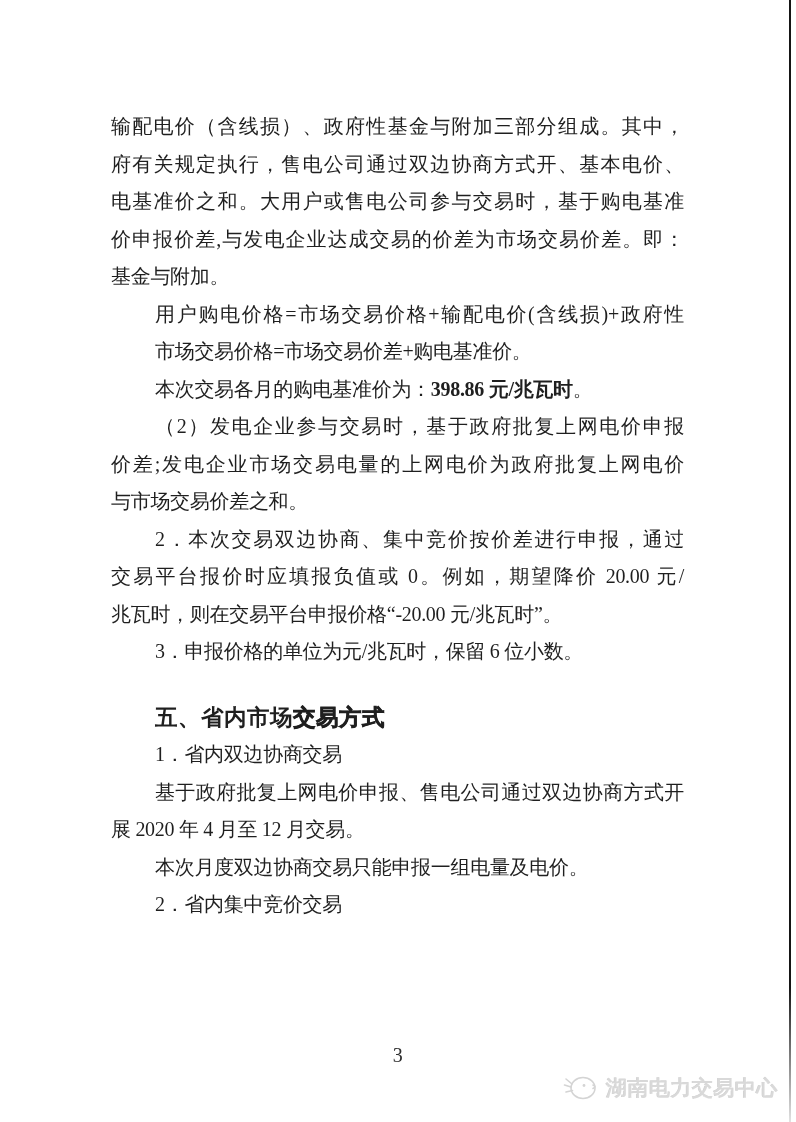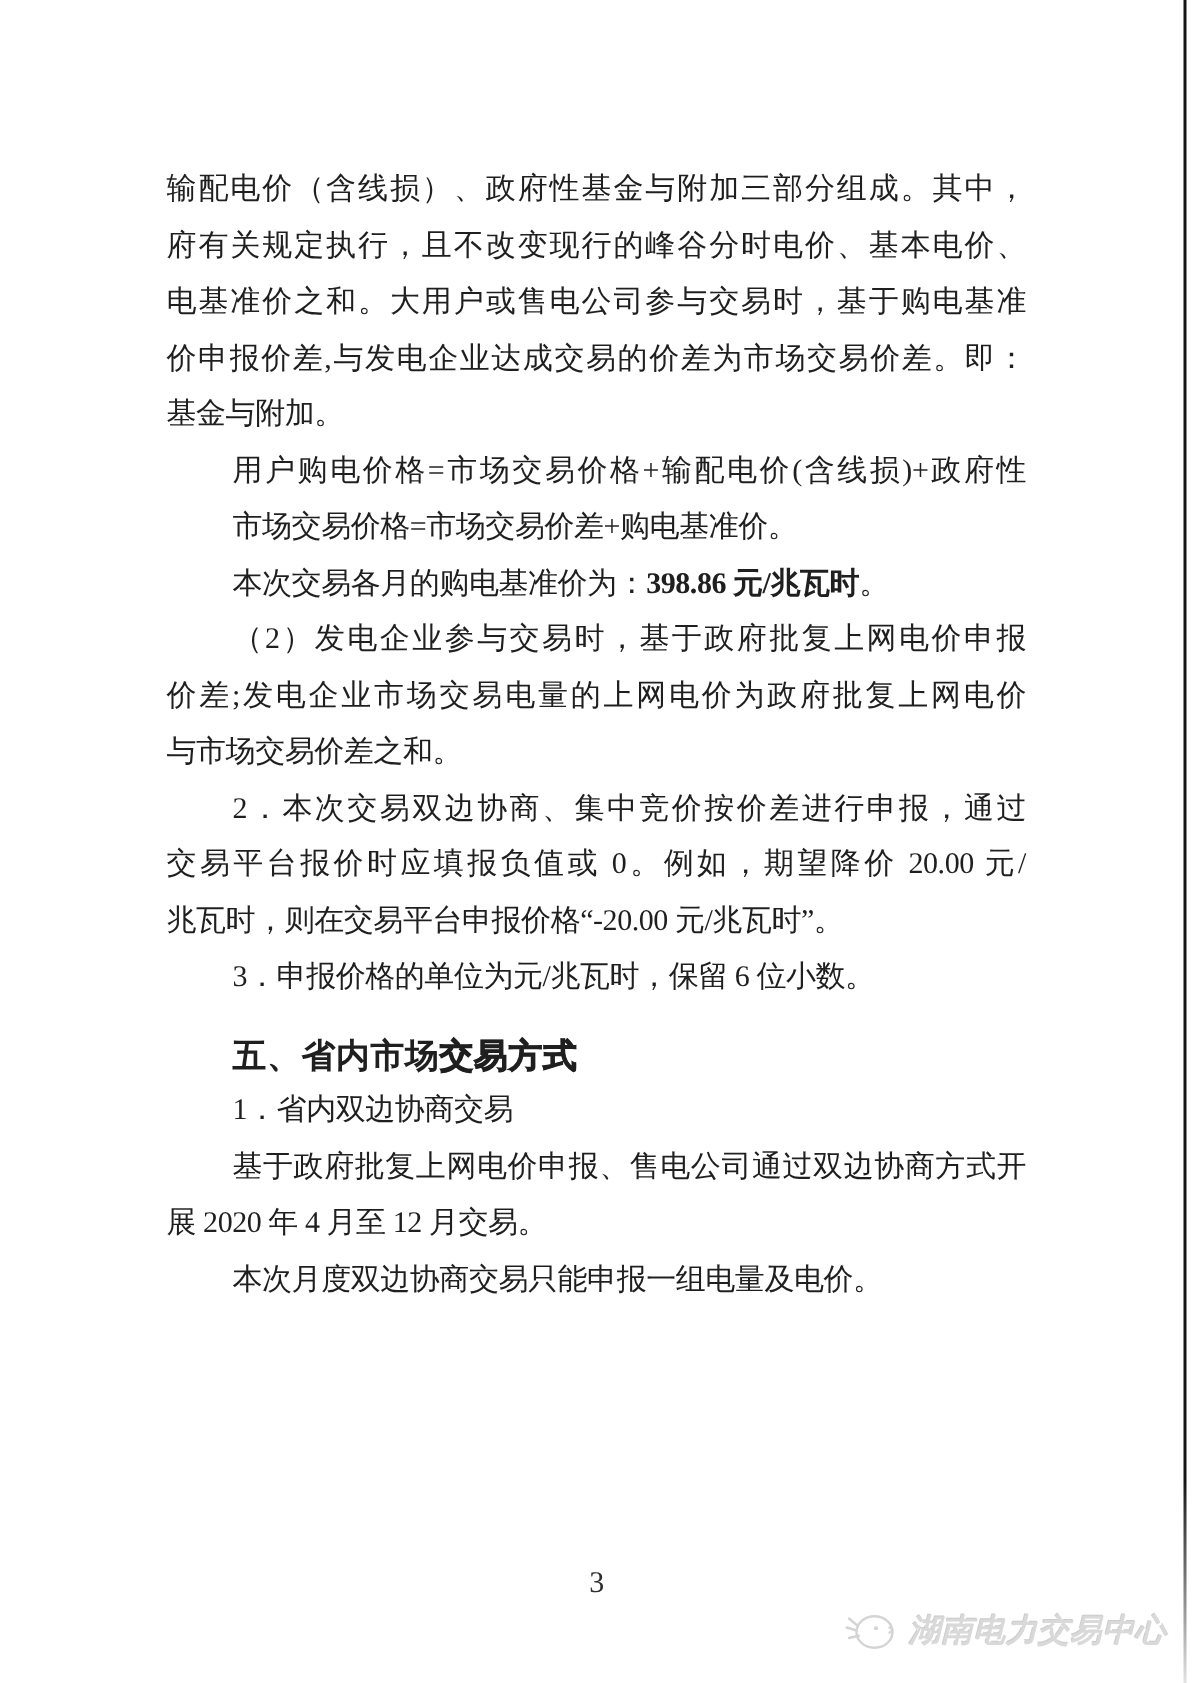--- a/index.html
+++ b/index.html
@@ -29,21 +29,21 @@
   }
   .line.indent { text-indent: 44px; }
   .line.justify {
     white-space: normal;
     text-align: justify;
     text-align-last: justify;
     text-justify: inter-character;
   }
   .line .bold { font-weight: 700; }
   .line.heading {
-    margin-top: 14px;
+    margin-top: 28px;
     font-family: Liberation Sans, sans-serif;
     font-size: 22.5px;
     letter-spacing: 0.5px;
   }
   .line.heading .seg-light { font-weight: 600; }
   .line.heading .seg-heavy { font-weight: 900; -webkit-text-stroke: 0.6px #1f1f1f; }
   .page-number {
     position: absolute;
     left: 0;
     top: 1044px;
@@ -51,23 +51,22 @@
     text-align: center;
     font-size: 20px;
     color: #2e2e2e;
     letter-spacing: 0.5px;
   }
   .watermark {
     position: absolute;
     top: 1072px;
     right: 18px;
     display: flex;
-    align-items: center;
+    align-items: flex-end;
     gap: 7px;
-    font-style: italic;
   }
   .watermark-text {
     font-family: "Liberation Sans", "DejaVu Sans", sans-serif;
     font-size: 21px;
     font-weight: 700;
     color: #d9d9d9;
     text-shadow: 1px 1px 0 #ffffff, -0.5px -0.5px 0 #cccccc;
     letter-spacing: 0.5px;
     white-space: nowrap;
   }
@@ -80,39 +79,40 @@
     background: linear-gradient(to bottom, #151515 0%, #151515 88%, rgba(21,21,21,0.12) 100%);
   }
 </style>
 </head>
 <body>
 
 <div class="page">
 
   <div class="text-block" id="text-block">
       <div class="line justify"><span>输配电价（含线损）、政府性基金与附加三部分组成。其中，</span></div>
-      <div class="line justify"><span>府有关规定执行，且不改变现行的峰谷分时电价、基本电价、</span></div>
+      <div class="line justify"><span>府有关规定执行，售电公司通过双边协商方式开、基本电价、</span></div>
       <div class="line justify"><span>电基准价之和。大用户或售电公司参与交易时，基于购电基准</span></div>
       <div class="line justify"><span>价申报价差,与发电企业达成交易的价差为市场交易价差。即：</span></div>
       <div class="line"><span>基金与附加。</span></div>
       <div class="line indent justify"><span>用户购电价格=市场交易价格+输配电价(含线损)+政府性</span></div>
       <div class="line indent"><span>市场交易价格=市场交易价差+购电基准价。</span></div>
       <div class="line indent"><span>本次交易各月的购电基准价为：</span><span class="bold">398.86 元/兆瓦时</span><span>。</span></div>
       <div class="line indent justify"><span>（2）发电企业参与交易时，基于政府批复上网电价申报</span></div>
       <div class="line justify"><span>价差;发电企业市场交易电量的上网电价为政府批复上网电价</span></div>
       <div class="line"><span>与市场交易价差之和。</span></div>
       <div class="line indent justify"><span>2．本次交易双边协商、集中竞价按价差进行申报，通过</span></div>
       <div class="line justify"><span>交易平台报价时应填报负值或 0。例如，期望降价 20.00 元/</span></div>
       <div class="line"><span>兆瓦时，则在交易平台申报价格“-20.00 元/兆瓦时”。</span></div>
       <div class="line indent"><span>3．申报价格的单位为元/兆瓦时，保留 6 位小数。</span></div>
       <div class="line indent heading"><span class="seg-light">五、省内市场</span><span class="seg-heavy">交易方式</span></div>
       <div class="line indent"><span>1．省内双边协商交易</span></div>
       <div class="line indent justify"><span>基于政府批复上网电价申报、售电公司通过双边协商方式开</span></div>
       <div class="line"><span>展 2020 年 4 月至 12 月交易。</span></div>
       <div class="line indent"><span>本次月度双边协商交易只能申报一组电量及电价。</span></div>
+      <div class="line indent"><span>2．省内集中竞价交易</span></div>
     </div>
 
   <div class="page-number">3</div>
 
   <div class="watermark">
     <span style="display:inline-block;line-height:0;">
       <svg width="36" height="30" viewBox="0 0 36 30">
         <g fill="none" stroke="#d4d4d4" stroke-width="1.6">
           <ellipse cx="20" cy="16" rx="12" ry="10.5" fill="#ffffff"></ellipse>
           <path d="M9 12 L3 7 M8 15 L1.5 13 M9.5 18.5 L3 20" stroke-linecap="round"></path>

